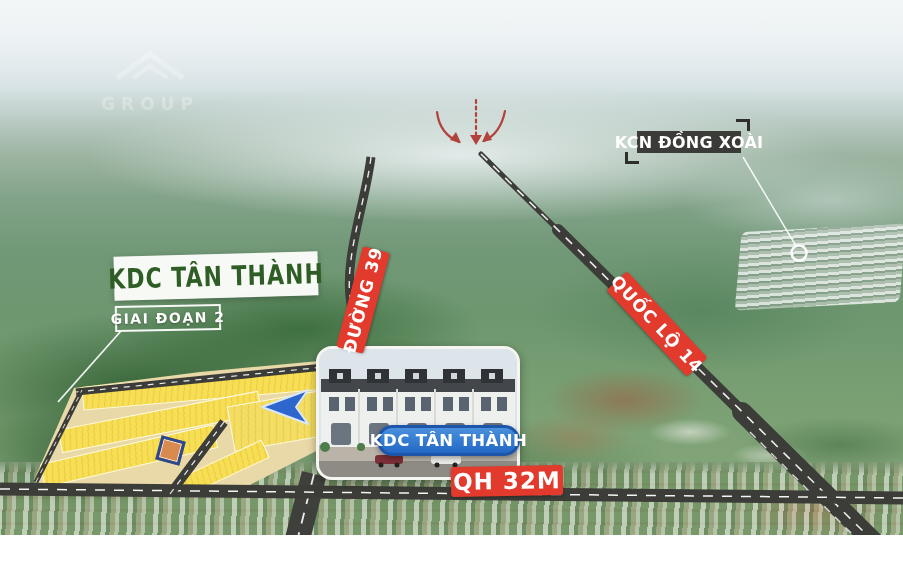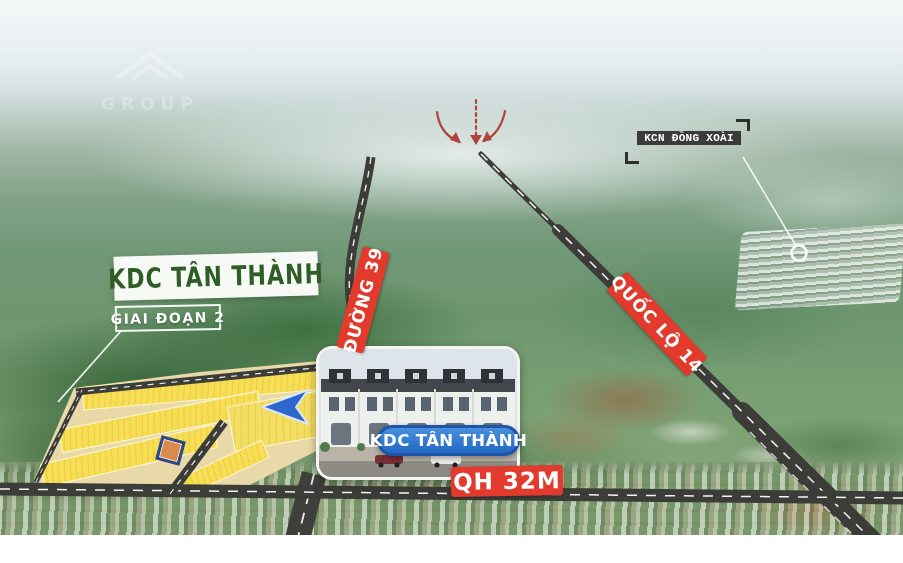--- a/index.html
+++ b/index.html
@@ -55,23 +55,23 @@
 
   .blue-arrow{position:absolute;left:258px;top:388px;width:52px;height:38px;z-index:4;}
 
   
   .overlay{position:absolute;left:0;top:0;z-index:3;}
 
   
   .dest-title{position:absolute;left:340px;top:50px;width:250px;text-align:center;z-index:6;
     font-family:"DejaVu Serif","Liberation Serif",serif;font-weight:bold;font-size:20px;
     letter-spacing:2px;color:#8f2420;white-space:nowrap;}
-  .kcn-box{position:absolute;left:637px;top:131px;width:104px;height:14px;z-index:6;
-    background:rgba(48,48,44,.93);color:#fff;font-weight:bold;font-size:11px;letter-spacing:.3px;
-    display:flex;align-items:center;justify-content:center;white-space:nowrap;font-family:Liberation Mono, monospace;}
+  .kcn-box{position:absolute;left:637px;top:131px;width:104px;height:22px;z-index:6;
+    background:rgba(48,48,44,.93);color:#fff;font-weight:bold;font-size:16px;letter-spacing:.3px;
+    display:flex;align-items:center;justify-content:center;white-space:nowrap;}
   .bracket{position:absolute;width:14px;height:12px;z-index:6;}
   .bracket.tr{left:736px;top:119px;border-top:3px solid #2e2e2a;border-right:3px solid #2e2e2a;}
   .bracket.bl{left:625px;top:152px;border-bottom:3px solid #2e2e2a;border-left:3px solid #2e2e2a;}
 
   .banner{position:absolute;left:114px;top:254px;width:204px;height:44px;z-index:6;
     background:rgba(253,253,251,.96);transform:rotate(-1.5deg);box-shadow:0 2px 6px rgba(0,0,0,.25);
     display:flex;align-items:center;justify-content:center;}
   .banner span{color:#2f5d26;font-weight:bold;font-size:22px;letter-spacing:1px;white-space:nowrap;
     transform:scale(1.0,1.25);}
   .phase-box{position:absolute;left:115px;top:305px;width:106px;height:26px;z-index:6;

